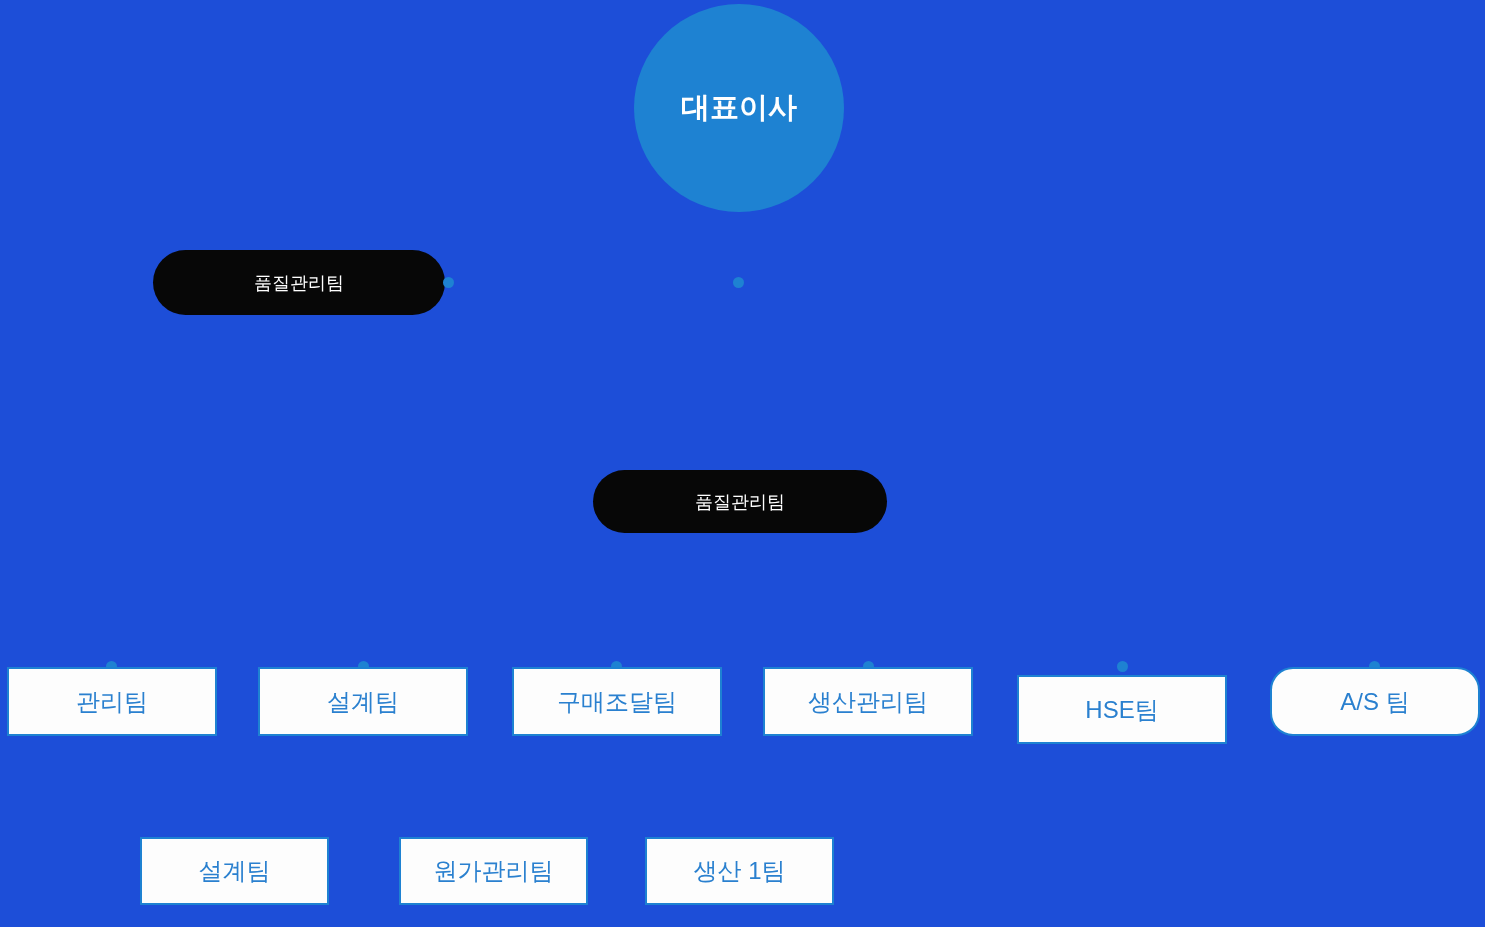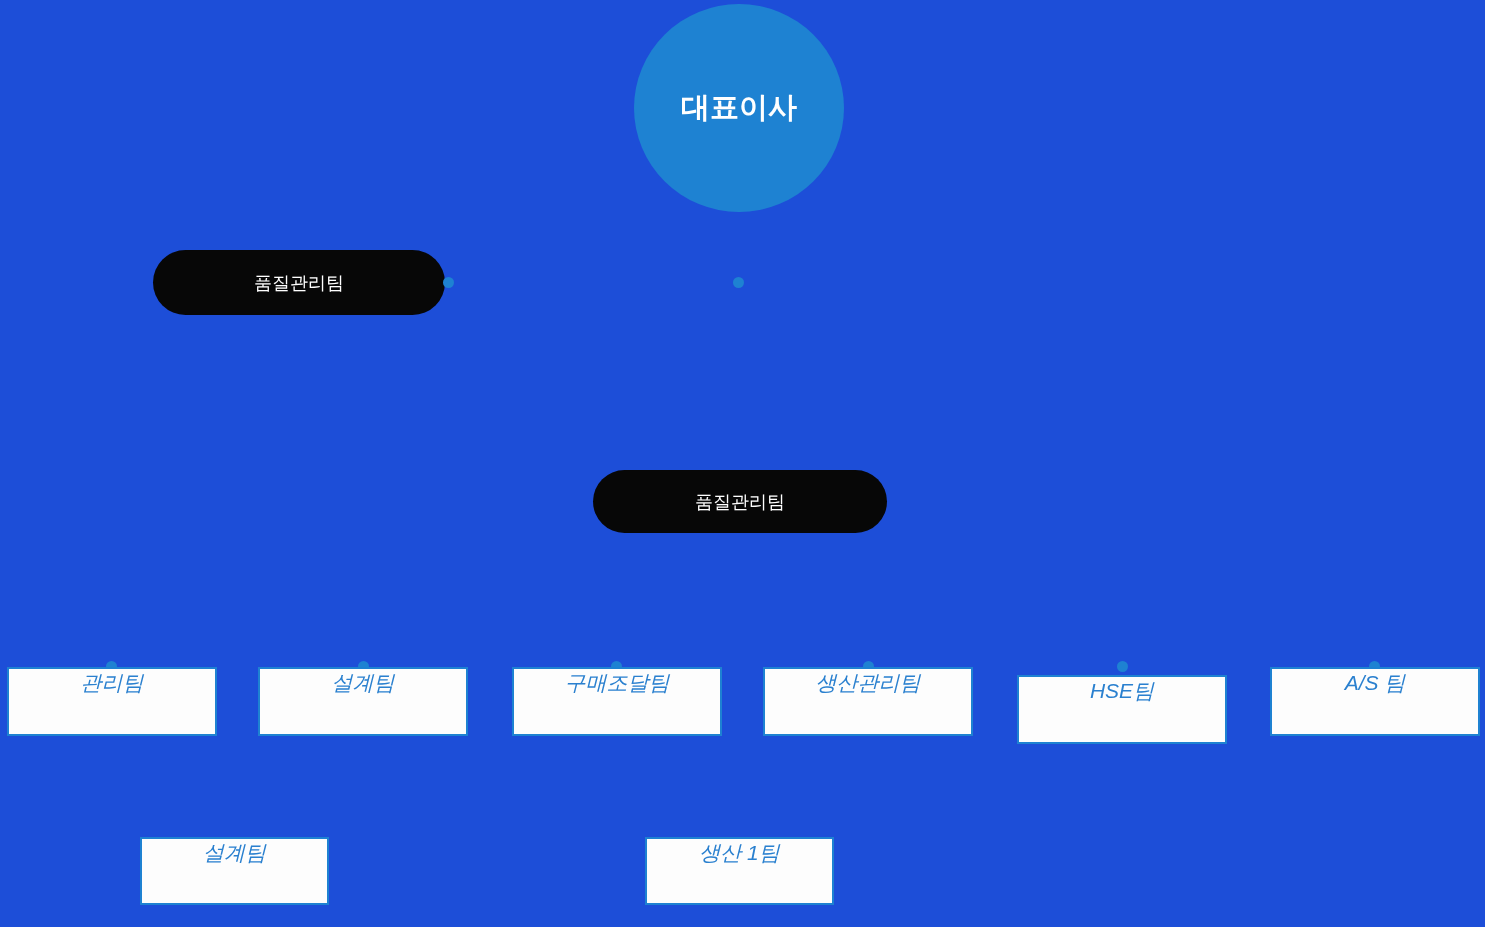--- a/index.html
+++ b/index.html
@@ -67,35 +67,34 @@
   #dot-t4 { left: 1117px; top: 661px; }
   #dot-t5 { left: 1369px; top: 661px; }
 
   
   .team-box {
     position: absolute;
     background: #fdfdfd;
     border: 2px solid #1e82d2;
     box-sizing: border-box;
     display: flex;
-    align-items: flex-start;
+    align-items: center;
     justify-content: center;
     color: #2a80cf;
-    font-size: 21px;
+    font-size: 24px;
     font-weight: 500;
-    font-style: italic;
   }
   
   .lvl1 { top: 667px; width: 210px; height: 69px; }
   #box-l1-0 { left: 7px; }
   #box-l1-1 { left: 258px; }
   #box-l1-2 { left: 512px; }
   #box-l1-3 { left: 763px; }
   #box-l1-4 { left: 1017px; margin-top: 8px; }
-  #box-l1-5 { left: 1270px; }
+  #box-l1-5 { left: 1270px; border-radius: 23px; }
   
   .lvl2 { top: 837px; width: 189px; height: 68px; }
   #box-l2-0 { left: 140px; }
   #box-l2-1 { left: 399px; }
   #box-l2-2 { left: 645px; }
   #box-l2-3 { left: 903px; }
 </style>
 </head>
 <body>
 
@@ -139,17 +138,20 @@
   <div class="team-box lvl1" id="box-l1-4">
     <span>HSE팀</span>
   </div>
   <div class="team-box lvl1" id="box-l1-5">
     <span>A/S 팀</span>
   </div>
 
   <div class="team-box lvl2" id="box-l2-0">
     <span>설계팀</span>
   </div>
+  <div class="team-box lvl2" id="box-l2-1">
+    <span>원가관리팀</span>
+  </div>
   <div class="team-box lvl2" id="box-l2-2">
     <span>생산 1팀</span>
   </div>
 
 </div>
 
 </body></html>

